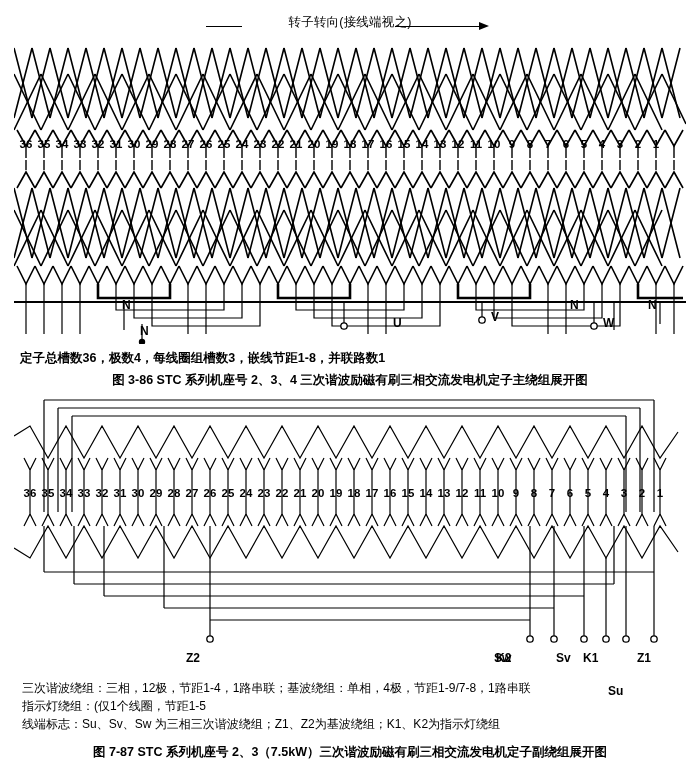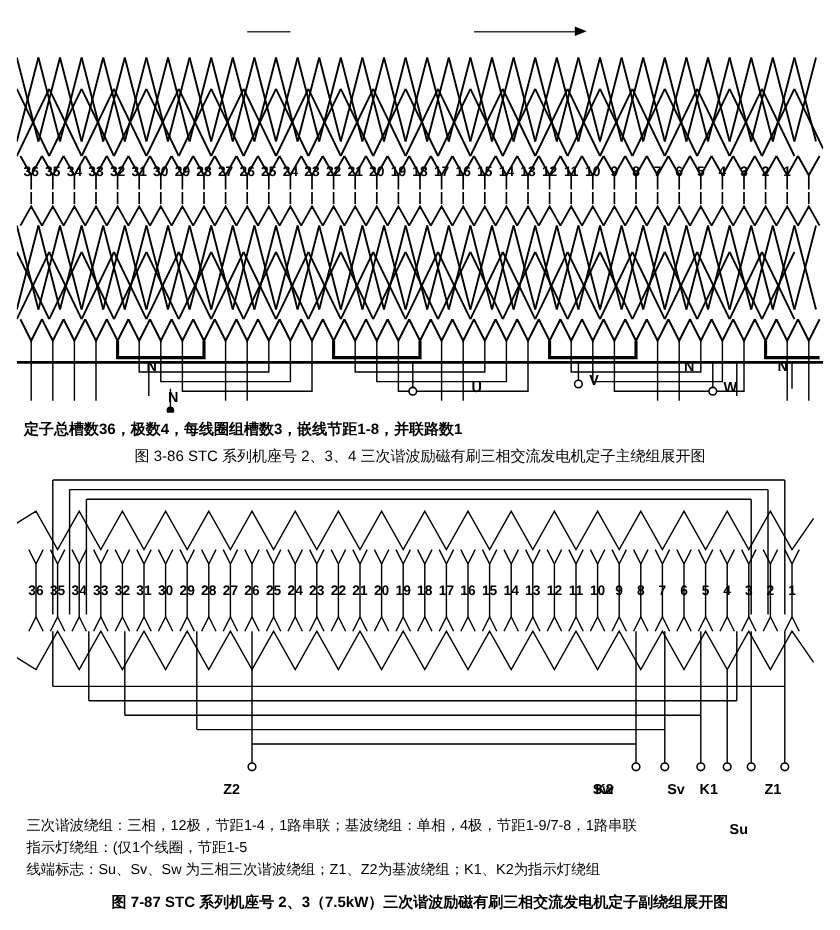--- a/index.html
+++ b/index.html
@@ -53,34 +53,35 @@
   #numrow2{top:487px;}
 
   
   .term{
     position:absolute;font-size:12px;font-weight:bold;
   }
   #fig1-sub{
     top:350px;left:0;width:700px;text-align:left;font-weight:bold;font-size:12.5px;padding-left:20px;
   }
   #fig1-title{
-    top:372px;left:0;width:700px;text-align:center;font-weight:normal;font-size:12.5px;
+    top:372px;left:0;width:700px;text-align:center;font-weight:bold;font-size:12.5px;
   }
   #fig2-note1{top:680px;left:22px;font-size:12px;}
   #fig2-note2{top:698px;left:22px;font-size:12px;text-align:center;}
   #fig2-note3{top:716px;left:22px;font-size:12px;}
   #fig2-title{
     top:744px;left:0;width:700px;text-align:center;font-weight:bold;font-size:12.5px;
   }
 </style>
 </head>
 <body>
 
 <div class="page">
 
+  <div class="abs" id="rotor-caption">转子转向(接线端视之)</div>
   <div class="abs" id="rotor-arrow-left"></div>
   <div class="abs" id="rotor-arrow-right"></div>
   <div class="abs" id="rotor-arrow-head"></div>
 
   <div class="abs" id="fig1">
     <svg width="672" height="310" viewBox="0 0 672 310">
       <defs>
         
       </defs>
       <g stroke="#000" fill="none" stroke-width="1.6">

